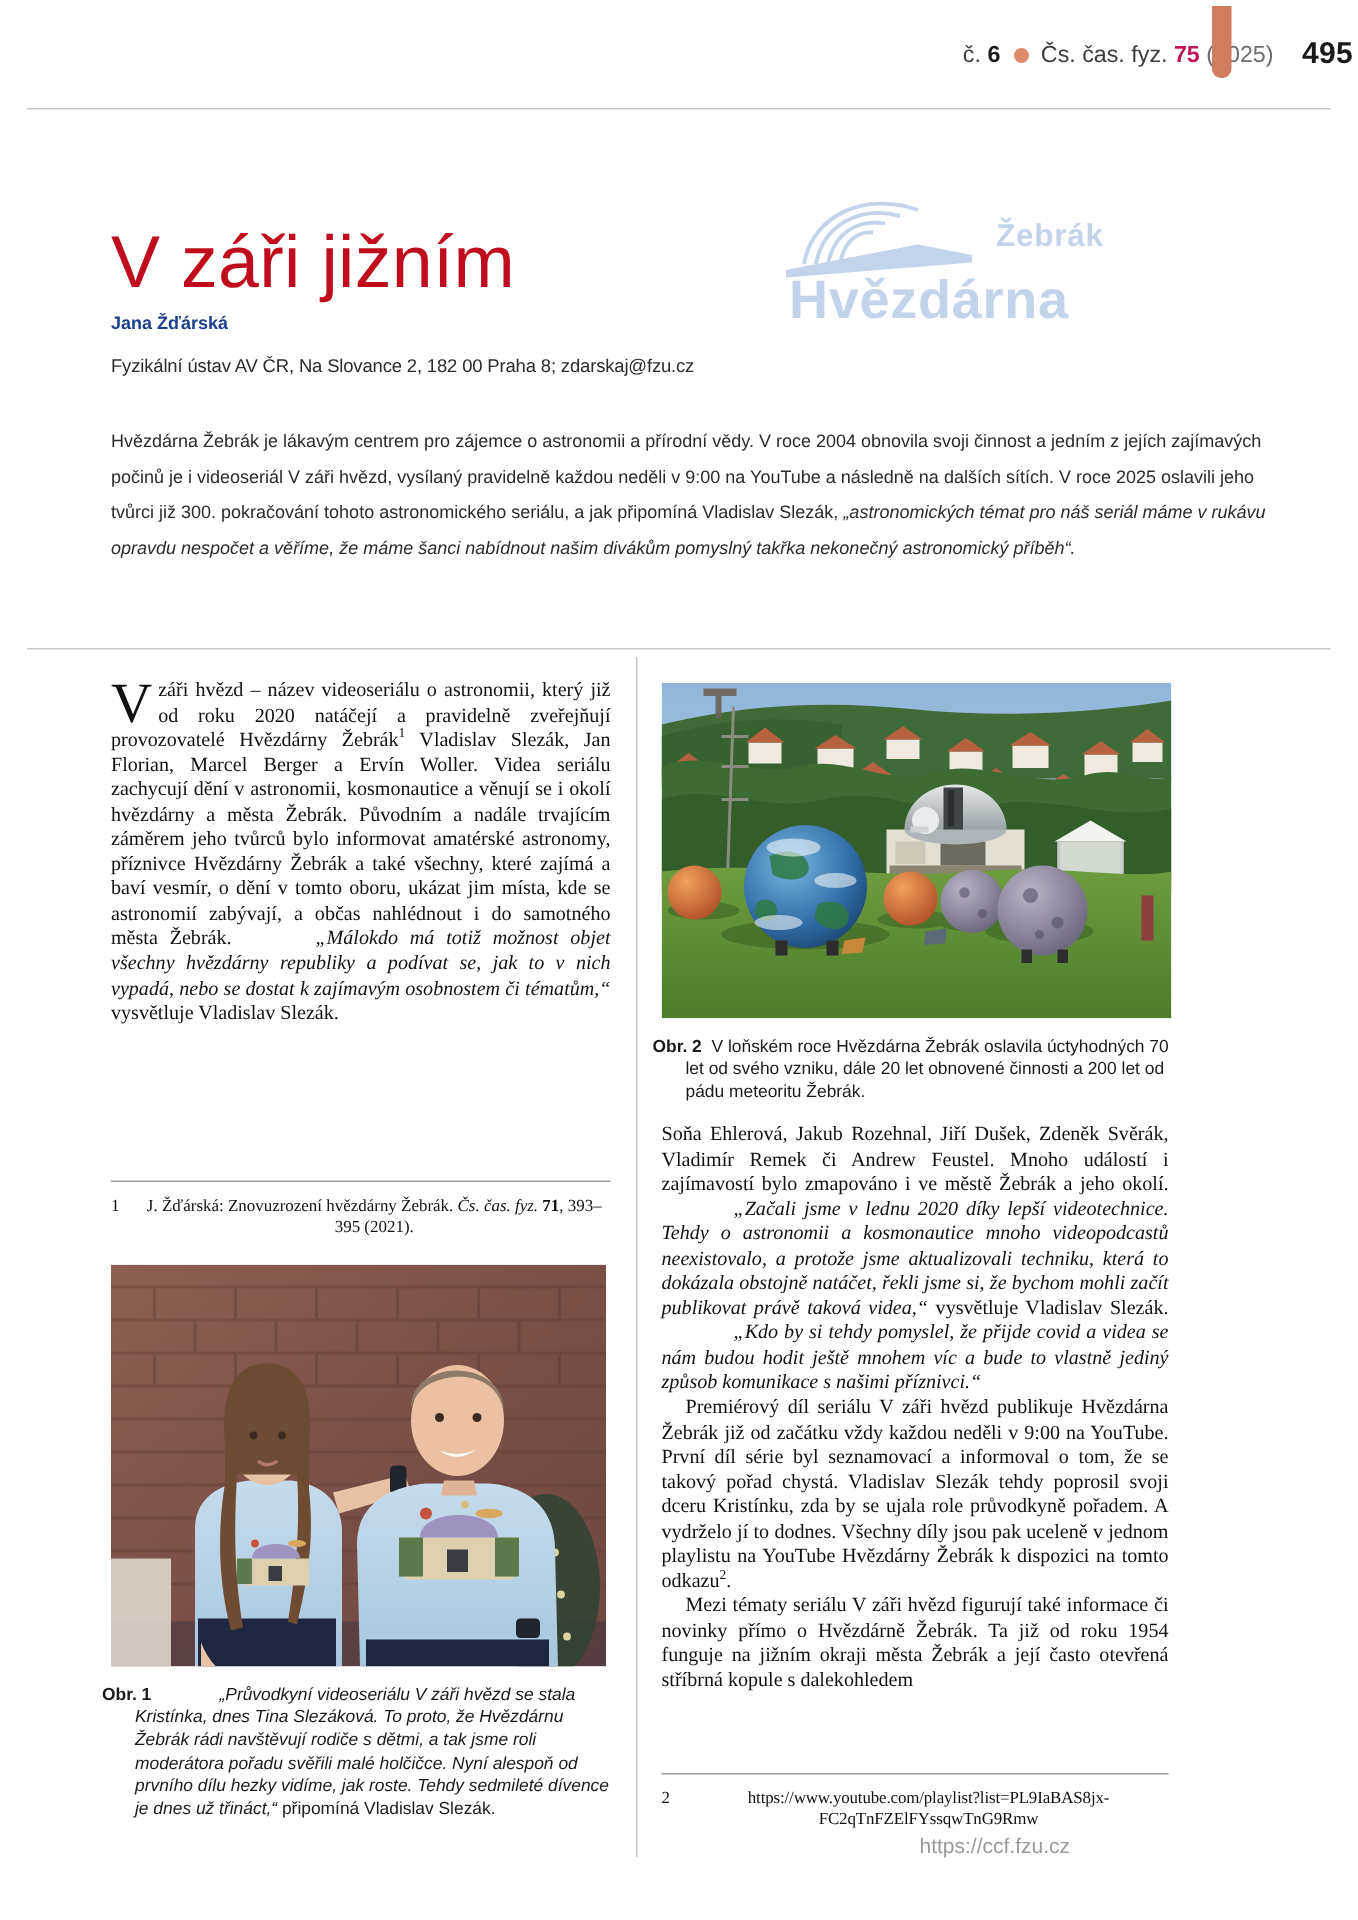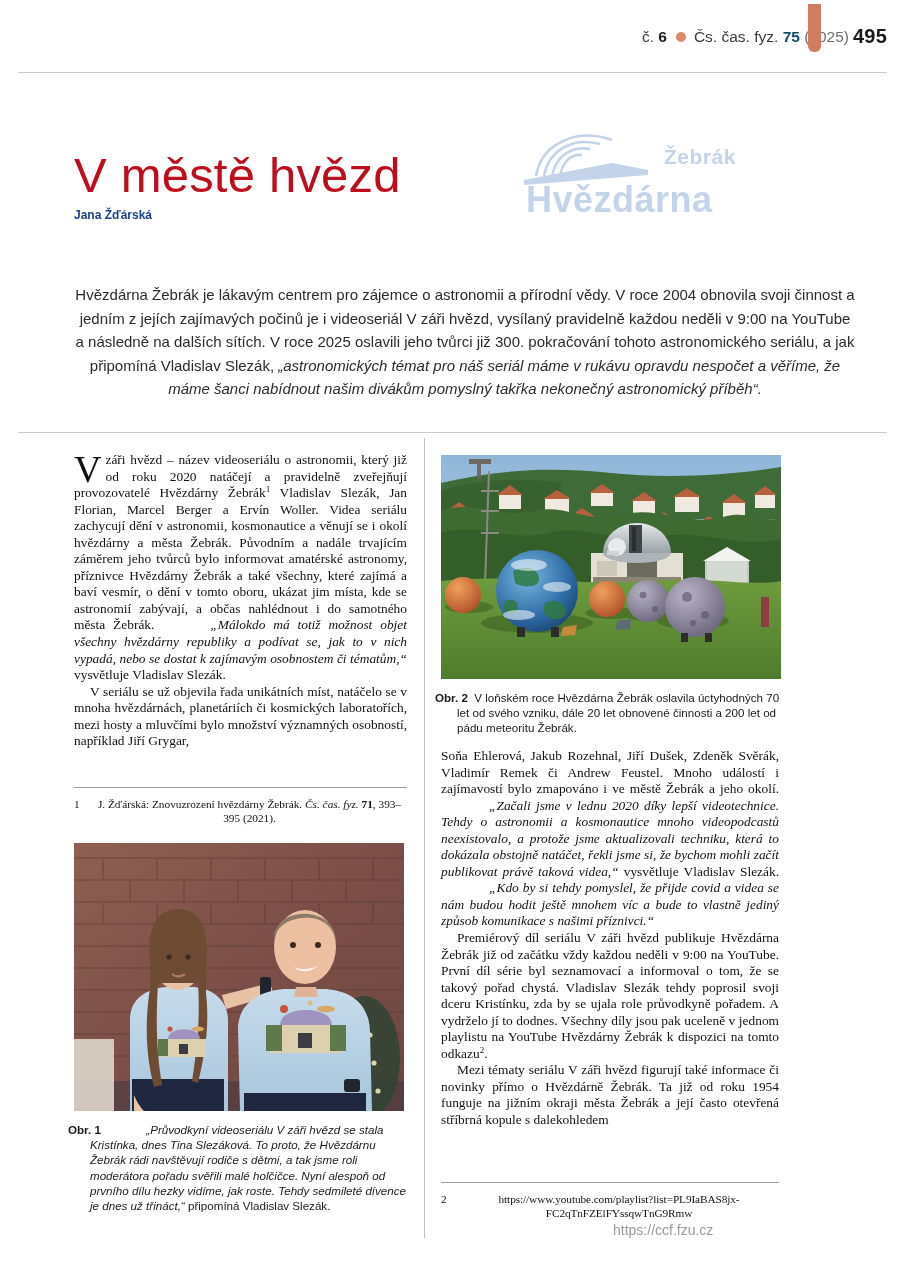--- a/index.html
+++ b/index.html
@@ -23,28 +23,28 @@
     font-family:"Liberation Sans", sans-serif;
     font-size:15.5px;color:#3c3c3c;white-space:nowrap;
   }
   .rh-issue{font-weight:400;}
   .rh-issue b{font-weight:700;color:#1a1a1a;}
   .rh-dot{
     display:inline-block;width:10px;height:10px;border-radius:50%;
     background:#dd8a6a;margin:0 8px 0 9px;
   }
   .rh-journal{color:#3c3c3c;}
-  .rh-journal b{font-weight:700;color:#0c4a6e;}
+  .rh-journal b{font-weight:700;color:#be185d;}
   .rh-year{color:#6d6d6d;}
   .rh-bar{
     position:absolute;right:84px;top:4px;
     width:13px;height:48px;background:#cf7d5e;border-radius:0 0 6px 6px;
   }
   .rh-page{
-    position:absolute;right:18px;top:25px;
+    position:absolute;right:3px;top:25px;
     font-family:"Liberation Sans", sans-serif;
     font-size:20px;font-weight:700;color:#1a1a1a;letter-spacing:.2px;margin-left:14px;
   }
   .rule-top{
     position:absolute;left:18px;right:18px;top:72px;height:1px;background:#c9c9c9;
   }
 
   
   .title{
     position:absolute;left:74px;top:118px;
@@ -65,22 +65,22 @@
 
   
   .logo{
     position:absolute;left:516px;top:118px;width:250px;height:100px;
   }
 
   
   .lead{
     position:absolute;left:74px;top:283px;width:782px;
     font-family:"Liberation Sans", sans-serif;
-    font-size:15px;line-height:23.6px;color:#2b2b2b;
-    text-align:center;
+    font-size:12px;line-height:23.6px;color:#2b2b2b;
+    text-align:left;
   }
   .lead .it{font-style:italic;}
   .rule-lead{
     position:absolute;left:18px;right:18px;top:432px;height:1px;background:#c9c9c9;
   }
 
   
   .colrule{
     position:absolute;left:424px;top:438px;width:1px;height:800px;background:#c2c2c2;
   }
@@ -161,22 +161,23 @@
     <div class="runhead-inner">
       <span class="rh-issue"><span>č. </span><b>6</b></span>
       <span class="rh-dot"></span>
       <span class="rh-journal"><span>Čs. čas. fyz. </span><b>75</b>&nbsp;<span class="rh-year">(2025)</span></span>
     </div>
     <div class="rh-bar"></div>
     <div class="rh-page">495</div>
   </div>
   <div class="rule-top"></div>
 
-  <h1 class="title">V městě hvězd</h1>
+  <h1 class="title">V záři jižním</h1>
   <div class="author">Jana Žďárská</div>
+  <div class="affil">Fyzikální ústav AV ČR, Na Slovance 2, 182 00 Praha 8; zdarskaj@fzu.cz</div>
 
   <div class="logo">
     <svg width="250" height="100" viewBox="0 0 250 100" aria-hidden="true">
       <g fill="none" stroke="#c3d4ea" stroke-width="2.6">
         <path d="M20 58 C26 24, 62 10, 96 22"></path>
         <path d="M28 58 C33 31, 58 19, 84 26"></path>
         <path d="M36 58 C40 37, 56 28, 74 31"></path>
         <path d="M44 58 C47 42, 56 36, 66 37"></path>
       </g>
       <path d="M8 62 L70 50 L96 45 L132 52 L132 57 L8 67 Z" fill="#c3d4ea"></path>
@@ -186,21 +187,20 @@
   </div>
 
   <div class="lead">
     <span>Hvězdárna Žebrák je lákavým centrem pro zájemce o astronomii a přírodní vědy. V roce 2004 obnovila svoji činnost a jedním z jejích zajímavých počinů je i videoseriál V záři hvězd, vysílaný pravidelně každou neděli v 9:00 na YouTube a následně na dalších sítích. V roce 2025 oslavili jeho tvůrci již 300. pokračování tohoto astronomického seriálu, a jak připomíná Vladislav Slezák, </span><span class="it">„astronomických témat pro náš seriál máme v rukávu opravdu nespočet a věříme, že máme šanci nabídnout našim divákům pomyslný takřka nekonečný astronomický příběh“.</span>
   </div>
   <div class="rule-lead"></div>
   <div class="colrule"></div>
 
   <div class="col" id="col-left">
     <p class="noind"><span class="dropcap">V</span><span> záři hvězd – název videoseriálu o astronomii, který již od roku 2020 natáčejí a pravidelně zveřejňují provozovatelé Hvězdárny Žebrák</span><sup class="sup">1</sup><span> Vladislav Slezák, Jan Florian, Marcel Berger a Ervín Woller. Videa seriálu zachycují dění v astronomii, kosmonautice a věnují se i okolí hvězdárny a města Žebrák. Původním a nadále trvajícím záměrem jeho tvůrců bylo informovat amatérské astronomy, příznivce Hvězdárny Žebrák a také všechny, které zajímá a baví vesmír, o dění v tomto oboru, ukázat jim místa, kde se astronomií zabývají, a občas nahlédnout i do samotného města Žebrák. </span><span class="it">„Málokdo má totiž možnost objet všechny hvězdárny republiky a podívat se, jak to v nich vypadá, nebo se dostat k zajímavým osobnostem či tématům,“</span><span> vysvětluje Vladislav Slezák.</span></p>
-    <p>V seriálu se už objevila řada unikátních míst, natáčelo se v mnoha hvězdárnách, planetáriích či kosmických laboratořích, mezi hosty a mluvčími bylo množství významných osobností, například Jiří Grygar,</p>
   </div>
 
   <div class="fn-rule" id="fn1-rule"></div>
   <div class="fn" id="fn1">
     <div class="fn-row">
       <span class="fn-num">1</span>
       <span class="fn-txt"><span>J. Žďárská: Znovuzrození hvězdárny Žebrák. </span><span class="it">Čs. čas. fyz. </span><b>71</b><span>, 393–395 (2021).</span></span>
     </div>
   </div>
 

